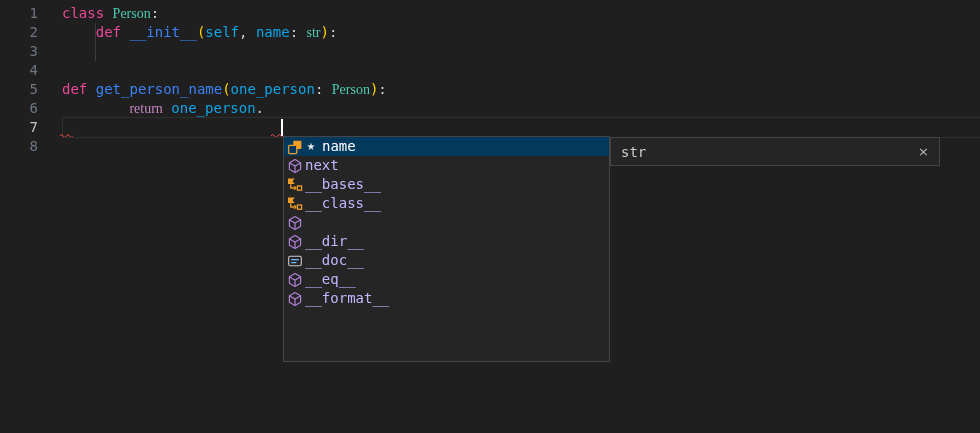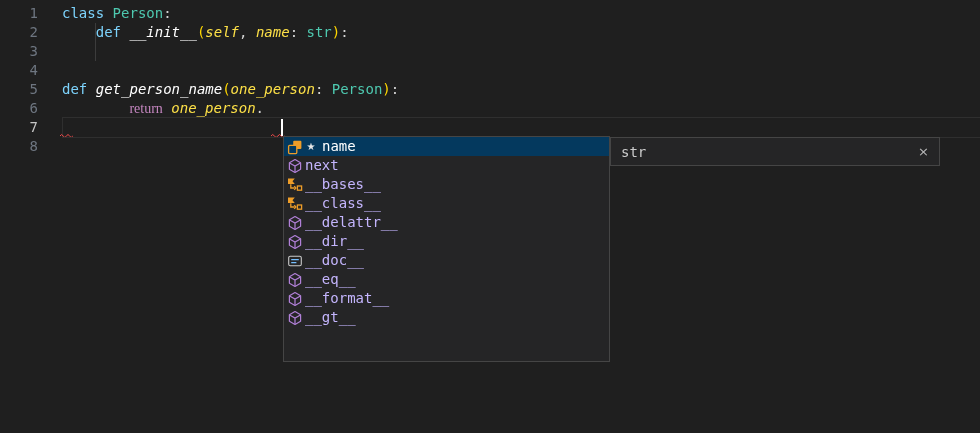--- a/index.html
+++ b/index.html
@@ -5,25 +5,25 @@
   html,body{margin:0;padding:0;background:#1f1f1f;}
   #screen{position:relative;width:980px;height:433px;background:#1f1f1f;overflow:hidden;
           font-family:"DejaVu Sans Mono","Liberation Mono",monospace;font-size:14px;}
   
   #gutter{position:absolute;left:0;top:4px;width:38px;text-align:right;color:#6e7681;}
   .gutter-line{height:19px;line-height:19px;}
   .gutter-line.active{color:#c6c6c6;}
   
   #code{position:absolute;left:62px;top:4px;color:#d4d4d4;}
   .code-line{height:19px;line-height:19px;white-space:pre;}
-  .tk-kw{color:#7dd3fc;}
+  .tk-kw{color:#ec4899;}
   .tk-ctrl{color:#c586c0;font-family:Liberation Serif, serif;}
-  .tk-fn{color:#ffffff;font-style:italic;}
-  .tk-cls{color:#4ec9b0;}
-  .tk-par{color:#fde047;font-style:italic;}
+  .tk-fn{color:#3b82f6;}
+  .tk-cls{color:#4ec9b0;font-family:Liberation Serif, serif;}
+  .tk-par{color:#0ea5e9;}
   .tk-pl{color:#d4d4d4;}
   .tk-br{color:#ffd700;}
   
   #indent-guide{position:absolute;left:95px;top:23px;width:1px;height:38px;background:#3c3c3c;}
   #line-highlight{position:absolute;left:62px;top:117px;width:918px;height:21px;box-sizing:border-box;
                   border:1px solid #2f2f2f;border-right:none;pointer-events:none;}
   #cursor{position:absolute;left:281px;top:119px;width:2px;height:17px;background:#ffffff;}
   .squiggle{position:absolute;height:4px;}
   #squiggle-1{left:60px;top:133px;}
   #squiggle-2{left:271px;top:133px;}
@@ -120,21 +120,20 @@
         </span>
         <span class="slabel">__class__</span>
       </div>
       <div class="suggest-item">
         <span class="kind-icon">
           <svg viewBox="0 0 16 16" width="16" height="16">
       <path d="M8 1.6 L13.6 4.8 V11.2 L8 14.4 L2.4 11.2 V4.8 Z" fill="none" stroke="#b180d7" stroke-width="1.2" stroke-linejoin="round"></path>
       <path d="M2.6 5 L8 8 L13.4 5 M8 8 V14.2" fill="none" stroke="#b180d7" stroke-width="1.2"></path>
     </svg>
         </span>
-        <span class="slabel">__delattr__</span>
       </div>
       <div class="suggest-item">
         <span class="kind-icon">
           <svg viewBox="0 0 16 16" width="16" height="16">
       <path d="M8 1.6 L13.6 4.8 V11.2 L8 14.4 L2.4 11.2 V4.8 Z" fill="none" stroke="#b180d7" stroke-width="1.2" stroke-linejoin="round"></path>
       <path d="M2.6 5 L8 8 L13.4 5 M8 8 V14.2" fill="none" stroke="#b180d7" stroke-width="1.2"></path>
     </svg>
         </span>
         <span class="slabel">__dir__</span>
       </div>
@@ -158,28 +157,19 @@
       </div>
       <div class="suggest-item">
         <span class="kind-icon">
           <svg viewBox="0 0 16 16" width="16" height="16">
       <path d="M8 1.6 L13.6 4.8 V11.2 L8 14.4 L2.4 11.2 V4.8 Z" fill="none" stroke="#b180d7" stroke-width="1.2" stroke-linejoin="round"></path>
       <path d="M2.6 5 L8 8 L13.4 5 M8 8 V14.2" fill="none" stroke="#b180d7" stroke-width="1.2"></path>
     </svg>
         </span>
         <span class="slabel">__format__</span>
       </div>
-      <div class="suggest-item">
-        <span class="kind-icon">
-          <svg viewBox="0 0 16 16" width="16" height="16">
-      <path d="M8 1.6 L13.6 4.8 V11.2 L8 14.4 L2.4 11.2 V4.8 Z" fill="none" stroke="#b180d7" stroke-width="1.2" stroke-linejoin="round"></path>
-      <path d="M2.6 5 L8 8 L13.4 5 M8 8 V14.2" fill="none" stroke="#b180d7" stroke-width="1.2"></path>
-    </svg>
-        </span>
-        <span class="slabel">__gt__</span>
-      </div>
     </div>
 
   <div id="detail">
     <span id="detail-text">str</span>
     <span id="detail-close">×</span>
   </div>
 </div>
 
 </body></html>

